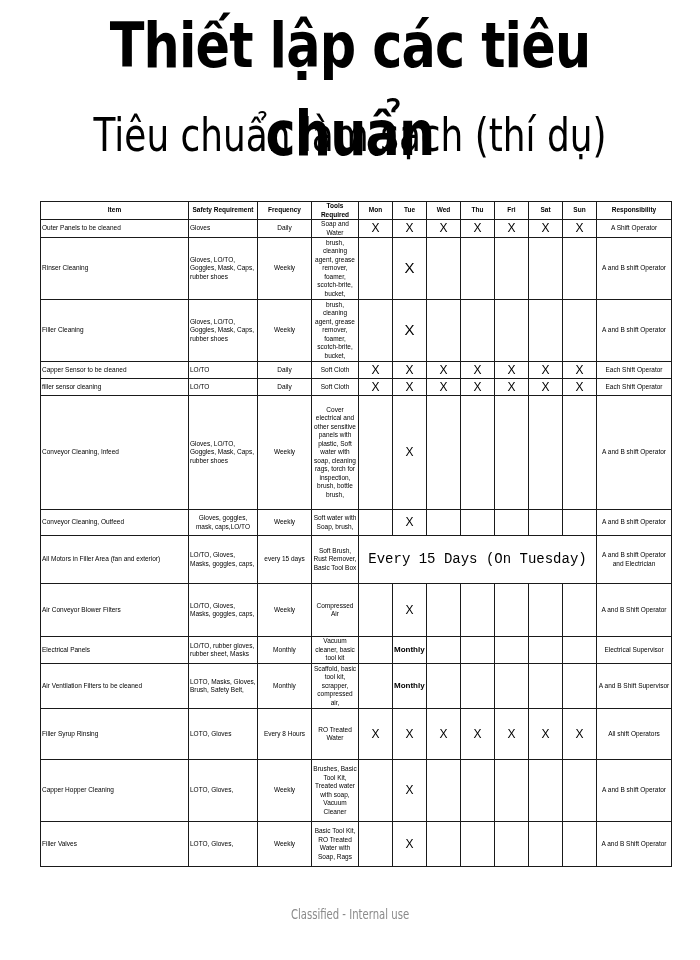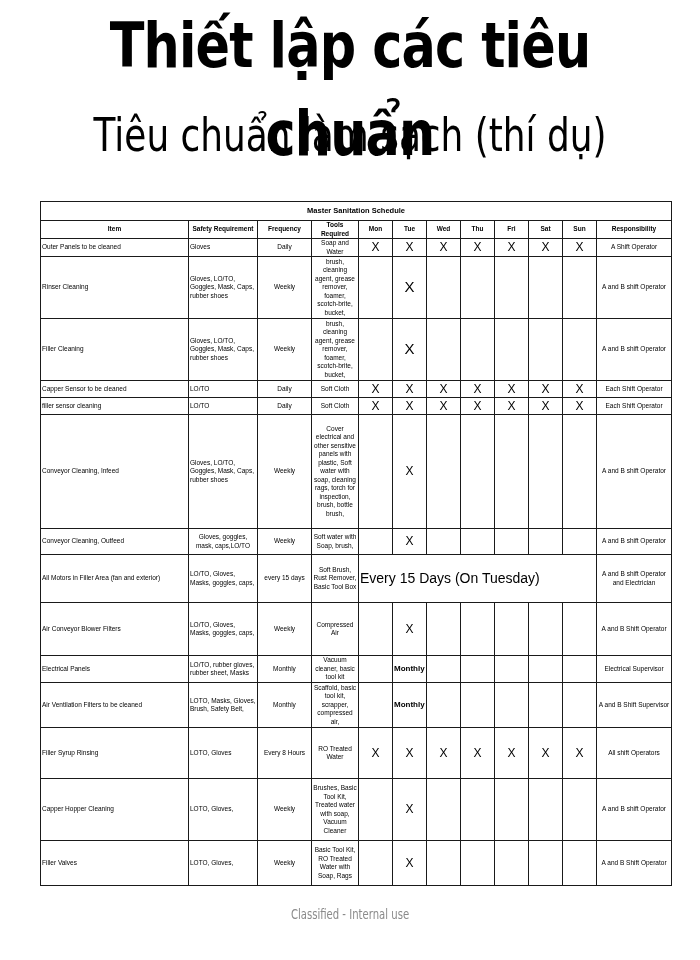--- a/index.html
+++ b/index.html
@@ -26,21 +26,21 @@
   .loc-row td { height: 14px; text-align: left; font-weight: bold; font-size: 8px; padding-left: 4px; }
   .hdr th { font-weight: bold; font-size: 6.5px; height: 16px; text-align: center; }
   td.item { text-align: left; vertical-align: top; }
   td.safety { text-align: left; vertical-align: top; padding-left: 5px; }
   td.freq { text-align: center; }
   td.tools { text-align: center; }
   td.day { text-align: center; font-size: 12px; }
   td.day.big { font-size: 15px; }
   td.day.monthly { font-weight: bold; font-size: 8px; text-align: left; }
   td.resp { text-align: center; }
-  td.span15 { text-align: left; font-size: 14px; }
+  td.span15 { text-align: center; font-size: 14px; font-family: Liberation Mono, monospace; }
   .footer {
     position: absolute; left: 0; top: 906px; width: 700px; text-align: center;
     font-family: "DejaVu Sans", sans-serif; font-size: 14px; color: #8a8a8a;
     transform: scaleX(0.72); transform-origin: center;
   }
 </style>
 </head>
 <body>
 
 <div class="title">Thiết lập các tiêu chuẩn</div>
@@ -55,23 +55,20 @@
     <col style="width:34px">
       <col style="width:34px">
       <col style="width:34px">
       <col style="width:34px">
     <col style="width:34px">
       <col style="width:34px">
       <col style="width:34px">
       <col style="width:75px">
   </colgroup>
   <tbody>
-      <tr class="master-row">
-        <td colspan="12">Master Sanitation Schedule</td>
-      </tr>
   <tr class="hdr">
     <th>Item</th>
     <th>Safety Requirement</th>
     <th>Frequency</th>
     <th>Tools Required</th>
     <th>Mon</th>
     <th>Tue</th>
     <th>Wed</th>
     <th>Thu</th>
     <th>Fri</th>

